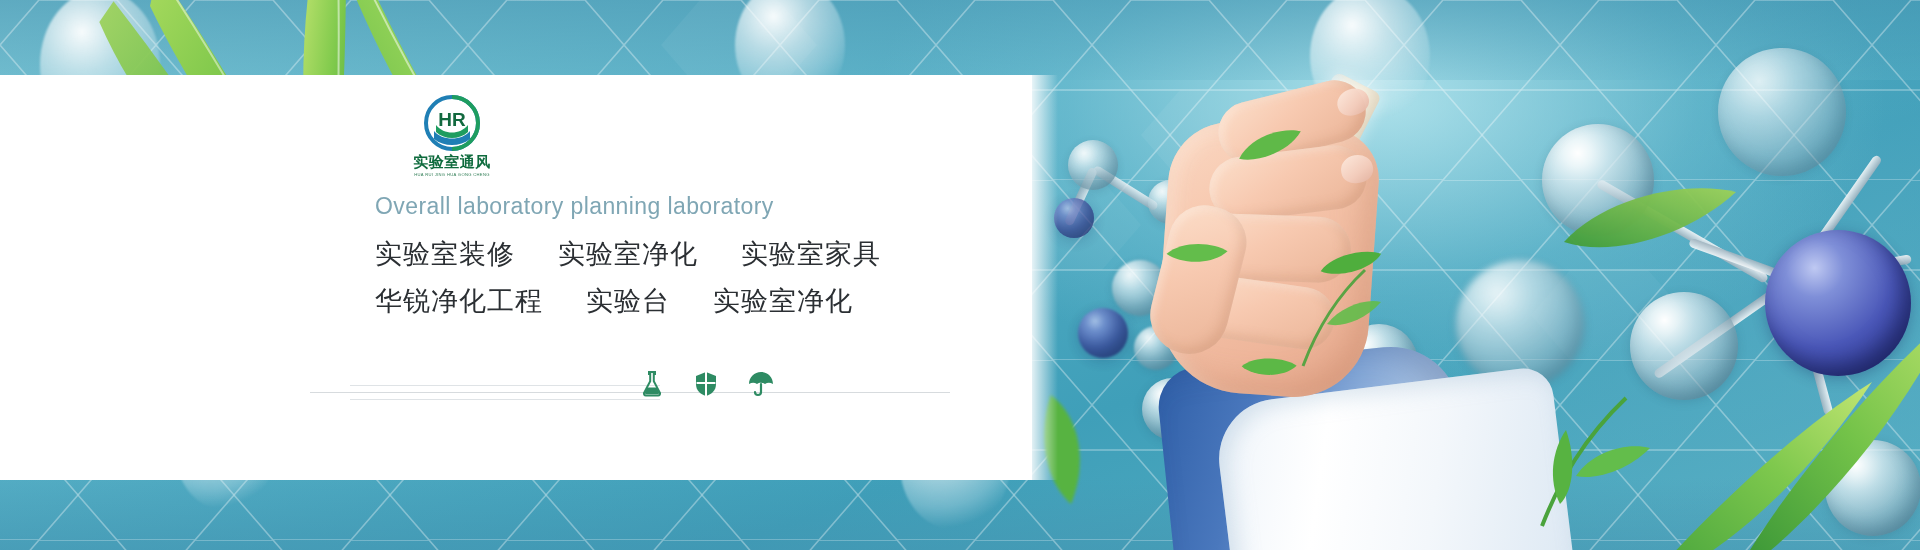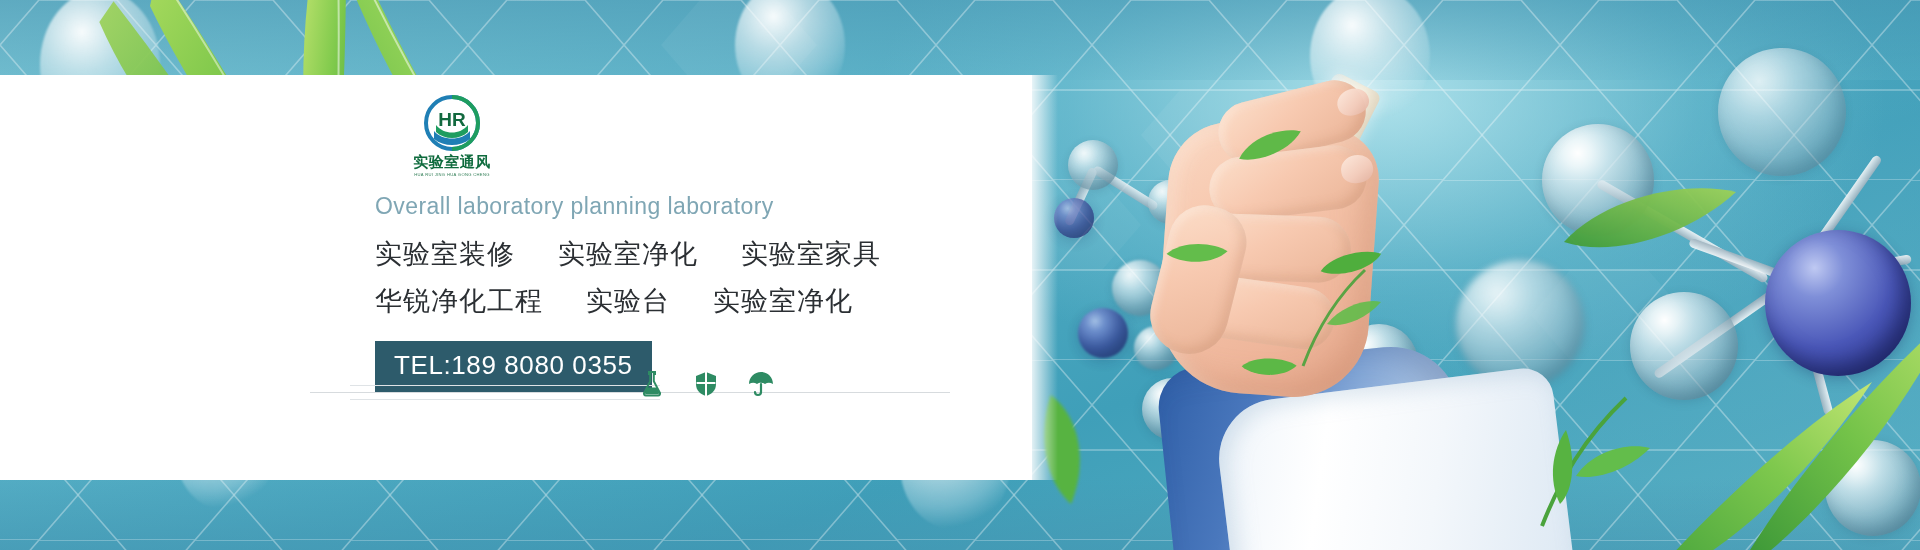--- a/index.html
+++ b/index.html
@@ -418,21 +418,20 @@
     </div>
 
     <div class="svc-line second">
       <span>华锐净化工程</span>
       <span class="gap"></span>
       <span>实验台</span>
       <span class="gap"></span>
       <span>实验室净化</span>
     </div>
 
-    <div class="tel">TEL:189 8080 0355</div>
 
     <div class="rule-group">
       <div class="rule r1"></div>
       <div class="rule r2"></div>
       <div class="rule r3"></div>
     </div>
 
     <div class="icon-row">
       <span class="ico">
         <svg width="24" height="26" viewBox="0 0 24 26">

